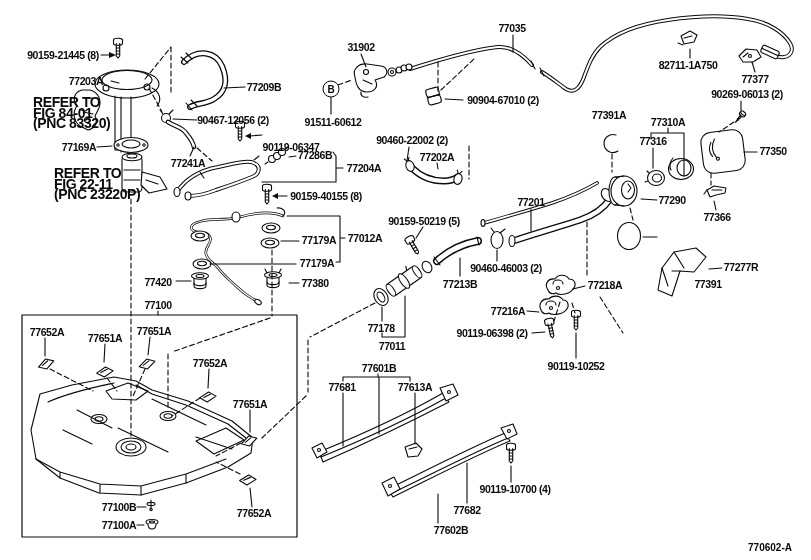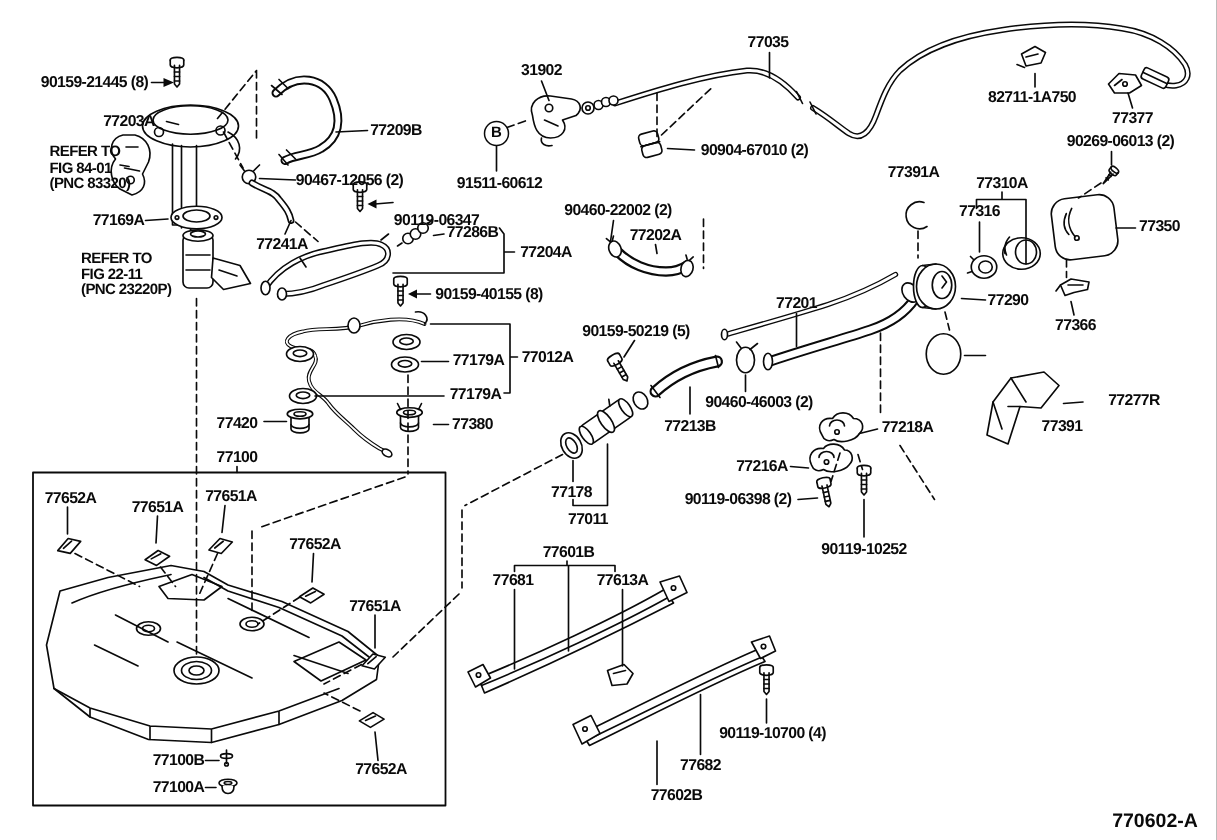--- a/index.html
+++ b/index.html
@@ -2,26 +2,26 @@
 <html><head>
 <meta charset="utf-8">
 <style>
   html,body{margin:0;padding:0;background:#888;}
   .stage{position:relative;width:811px;height:560px;background:#ffffff;overflow:hidden;
          font-family:"Liberation Sans",sans-serif;}
   svg{position:absolute;left:0;top:0;}
   #labels{position:absolute;left:0;top:0;width:811px;height:560px;pointer-events:none;}
   .lbl{position:absolute;transform:translate(-50%,-50%);font-weight:700;font-size:10.5px;
        letter-spacing:-0.4px;color:#0a0a0a;white-space:nowrap;}
-  .note{position:absolute;font-weight:700;font-size:10px;letter-spacing:-0.4px;
+  .note{position:absolute;font-weight:700;font-size:14px;letter-spacing:-0.4px;
         line-height:10.5px;color:#0a0a0a;white-space:nowrap;}
   .callout{position:absolute;transform:translate(-50%,-50%);width:15px;height:15px;
        border:1.4px solid #0a0a0a;border-radius:50%;font-weight:700;font-size:10px;
        line-height:15px;text-align:center;color:#0a0a0a;background:#fff;}
-  .footer{position:absolute;transform:translate(-50%,-50%);font-weight:700;font-size:13px;
+  .footer{position:absolute;transform:translate(-50%,-50%);font-weight:700;font-size:10px;
        letter-spacing:0px;color:#0a0a0a;white-space:nowrap;}
 </style>
 </head>
 <body>
 
 <div class="stage">
 
 <svg width="811" height="560" viewBox="0 0 811 560" fill="none" stroke="#0a0a0a" stroke-width="1.1" stroke-linecap="round" stroke-linejoin="round">
 
   <defs>
@@ -351,21 +351,21 @@
       <div class="lbl" style="left: 688px; top: 65px;">82711-1A750</div>
       <div class="lbl" style="left: 755px; top: 79px;">77377</div>
       <div class="lbl" style="left: 747px; top: 94px;">90269-06013 (2)</div>
       <div class="lbl" style="left: 609px; top: 115px;">77391A</div>
       <div class="lbl" style="left: 668px; top: 122px;">77310A</div>
       <div class="lbl" style="left: 653px; top: 141px;">77316</div>
       <div class="lbl" style="left: 773px; top: 151px;">77350</div>
       <div class="lbl" style="left: 672px; top: 200px;">77290</div>
       <div class="lbl" style="left: 717px; top: 217px;">77366</div>
       <div class="lbl" style="left: 708px; top: 237px; margin-top: 47px;">77391</div>
-      <div class="lbl" style="left: 741px; top: 267px; margin-left: 15px;">77277R</div>
+      <div class="lbl" style="left: 741px; top: 267px;">77277R</div>
       <div class="lbl" style="left: 531px; top: 202px;">77201</div>
       <div class="lbl" style="left: 424px; top: 221px;">90159-50219 (5)</div>
       <div class="lbl" style="left: 365px; top: 238px;">77012A</div>
       <div class="lbl" style="left: 319px; top: 240px;">77179A</div>
       <div class="lbl" style="left: 317px; top: 263px;">77179A</div>
       <div class="lbl" style="left: 506px; top: 268px;">90460-46003 (2)</div>
       <div class="lbl" style="left: 460px; top: 284px;">77213B</div>
       <div class="lbl" style="left: 605px; top: 285px;">77218A</div>
       <div class="lbl" style="left: 508px; top: 311px;">77216A</div>
       <div class="lbl" style="left: 381px; top: 328px;">77178</div>

